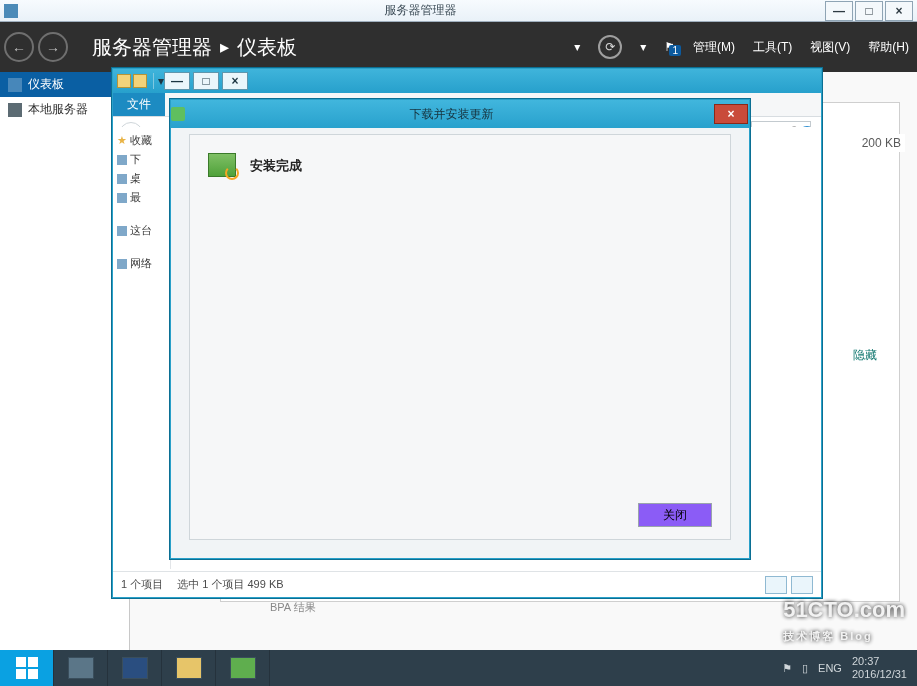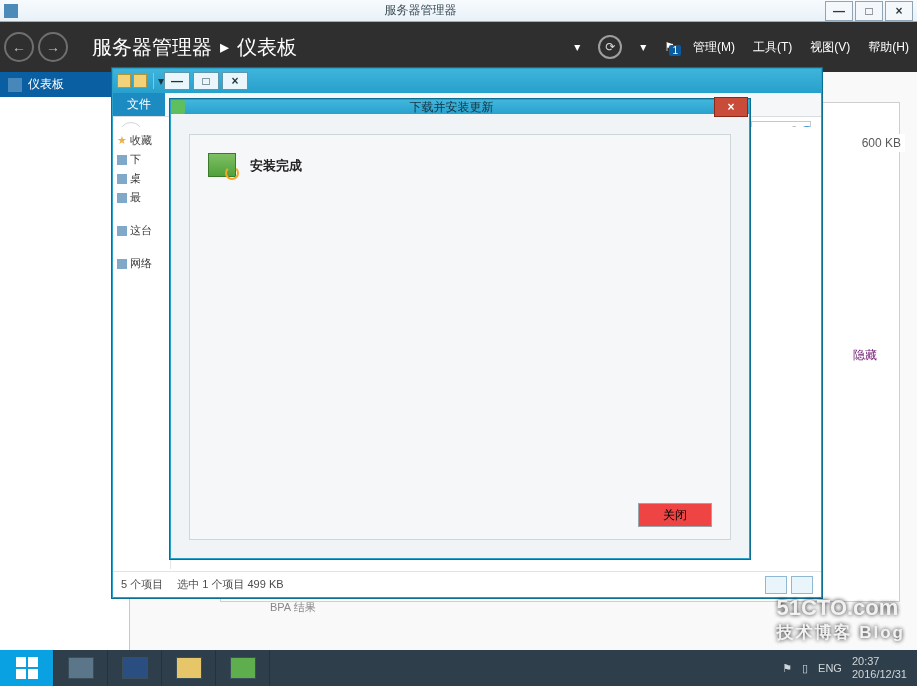--- a/index.html
+++ b/index.html
@@ -26,21 +26,21 @@
   
   .sm-body { position:absolute; top:72px; left:0; right:0; bottom:22px; display:flex; }
   .sm-sidebar { width:130px; background:#fff; border-right:1px solid #c8c8c8; }
   .sm-sidebar .item { display:flex; align-items:center; gap:6px; padding:4px 8px; color:#2b2b2b;}
   .sm-sidebar .item.active { background:#0a5fa3; color:#fff; }
   .sm-sidebar .item .ic { width:14px; height:14px; background:#5c6b73; display:inline-block; }
   .sm-sidebar .item.active .ic { background:#ffffff40; }
   .sm-content { flex:1; background:#f9f9f9; position:relative; }
   .sm-content .panel { position:absolute; left:90px; top:30px; width:680px; height:500px; background:#fff; border:1px solid #cfcfcf; }
   .sm-content .bpa { position:absolute; left:140px; top:528px; font-size:11px; color:#888;}
-  .hide-link { position:absolute; right:40px; top:275px; color:#701a75; font-size:12px; }
+  .hide-link { position:absolute; right:40px; top:275px; color:#0f766e; font-size:12px; }
 
   
   .explorer { position:absolute; left:112px; top:68px; width:710px; height:530px; background:#fff; border:1px solid #2aa1c9; box-shadow:0 0 0 1px #0b6f93; }
   .exp-titlebar { height:24px; background:linear-gradient(#3fb4db,#27a0cc); display:flex; align-items:center; padding:0 4px; color:#1b3542;}
   .exp-titlebar .ic { width:14px; height:14px; background:#f2d37a; border:1px solid #b59438; margin-right:2px;}
   .exp-titlebar .tb-sep { width:1px; height:16px; background:#7fc8e0; margin:0 4px; }
   .exp-titlebar .title { flex:1; text-align:center; color:#1a2a30; }
   .exp-titlebar .wc { display:flex; gap:3px; }
   .exp-titlebar .wc .b { width:26px; height:18px; background:#eaf6fb; border:1px solid #5e96ad; display:flex; align-items:center; justify-content:center; font-weight:bold;}
   .exp-menubar { height:24px; background:#f6f7f8; border-bottom:1px solid #d8dde1; display:flex; }
@@ -56,43 +56,43 @@
   .tree-item .star { color:#e9b447; }
   .tree-item .sq { width:10px; height:10px; background:#7fa8c9; display:inline-block;}
   .exp-main { flex:1; position:relative; background:#fff;}
   .size-hint { position:absolute; right:12px; top:62px; color:#5a5a5a; background:#fff; padding:2px 4px;}
   .exp-status { position:absolute; left:0; right:0; bottom:0; height:26px; border-top:1px solid #dfe3e6; display:flex; align-items:center; padding:0 8px; gap:14px; color:#4a4a4a; font-size:11px;}
   .exp-status .viewbtns { margin-left:auto; display:flex; gap:4px; }
   .exp-status .viewbtns .vb { width:22px; height:18px; border:1px solid #8fb9d2; background:#eaf5fb;}
 
   
   .dialog { position:absolute; left:170px; top:99px; width:580px; height:460px; background:#f1f4f6; border:1px solid #29a0c9; box-shadow:0 0 0 1px #0b6f93; }
-  .dlg-titlebar { height:14px; background:linear-gradient(#41b6dd,#28a1cd); display:flex; align-items:center; }
+  .dlg-titlebar { height:28px; background:linear-gradient(#41b6dd,#28a1cd); display:flex; align-items:center; }
   .dlg-titlebar .dic { width:14px; height:14px; background:#5fbf5f; border-radius:2px; margin-right:4px;}
   .dlg-titlebar .title { flex:1; text-align:center; color:#16323d; font-size:12px;}
   .dlg-titlebar .close { width:34px; height:20px; background:#c94b3a; color:#fff; display:flex; align-items:center; justify-content:center; font-weight:bold; border:1px solid #8a2819; margin-right:1px;}
   .dlg-frame { position:absolute; top:34px; left:18px; right:18px; bottom:18px; background:#f6f7f8; border:1px solid #cfd6da;text-align:right; }
   .dlg-content { padding:18px; display:flex; align-items:flex-start; gap:14px; }
   .dlg-content .bigicon { width:28px; height:24px; background:linear-gradient(#7fc065,#4fa13a); border:1px solid #3a7a2a; position:relative;}
   .dlg-content .bigicon:after { content:""; position:absolute; right:-4px; bottom:-4px; width:10px; height:10px; border:2px solid #f5a623; border-radius:50%; border-top-color:transparent;}
   .dlg-content .msg { font-weight:bold; color:#222; font-size:13px; margin-top:4px;}
   .dlg-btnrow { position:absolute; right:18px; bottom:12px; }
-  .dlg-btnrow .btn { width:74px; height:24px; background:#ef4444; border:1px solid #9aa4ab; display:flex; align-items:center; justify-content:center; font-size:12px;}
+  .dlg-btnrow .btn { width:74px; height:24px; background:#8b5cf6; border:1px solid #9aa4ab; display:flex; align-items:center; justify-content:center; font-size:12px;}
 
   
   .taskbar { position:absolute; left:0; right:0; bottom:0; height:36px; background:#2e3f4b; display:flex; align-items:stretch; }
   .task-item { width:54px; display:flex; align-items:center; justify-content:center; border-right:1px solid #25323c; color:#fff; }
   .task-item.start { background:#0aa1e2; }
   .task-item.start .winlogo { width:22px; height:22px; display:grid; grid-template-columns:1fr 1fr; grid-template-rows:1fr 1fr; gap:2px;}
   .task-item.start .winlogo span { background:#fff; }
   .task-item .ic { width:26px; height:22px; background:#5b7688; border:1px solid #3a4e5c;}
   .tray { margin-left:auto; display:flex; align-items:center; gap:10px; padding:0 10px; color:#d0d6da; font-size:11px;}
   .tray .clock { text-align:left; line-height:1.2; }
   .watermark { position:absolute; right:12px; bottom:42px; color:#f2f2f2; font-family:Arial; font-size:22px; font-weight:bold; text-shadow:0 0 4px #000; opacity:.9;}
-  .watermark small { display:block; font-size:17px; letter-spacing:2px; }
+  .watermark small { display:block; font-size:11px; letter-spacing:2px;margin-top:6px; }
 </style>
 </head>
 <body>
 
 <div class="outer-titlebar">
   <span class="app-icon"></span>
   <span class="title-center">服务器管理器</span>
   <div class="outer-wc">
     <div class="wc-btn">—</div>
     <div class="wc-btn">□</div>
@@ -121,26 +121,30 @@
     <span>帮助(H)</span>
   </div>
 </div>
 
 <div class="sm-body">
   <div class="sm-sidebar">
     <div class="item active">
       <span class="ic"></span>
       <span>仪表板</span>
     </div>
+    <div class="item">
+      <span class="ic"></span>
+      <span>本地服务器</span>
+    </div>
   </div>
   <div class="sm-content">
     <div class="panel"></div>
     <div class="bpa">BPA 结果</div>
     <div class="hide-link">隐藏</div>
-    <div class="size-hint">600 KB</div>
+    <div class="size-hint">200 KB</div>
   </div>
 </div>
 
 <div class="explorer">
   <div class="exp-titlebar">
     <span class="ic"></span>
     <span class="ic"></span>
     <span class="tb-sep"></span>
     <span>▾</span>
     <div class="wc">
@@ -187,21 +191,21 @@
         </div>
       <div style="height:14px"></div>
       <div class="tree-item">
           <span class="sq"></span>
           <span>网络</span>
         </div>
     </div>
     <div class="exp-main"></div>
   </div>
   <div class="exp-status">
-    <span>5 个项目</span>
+    <span>1 个项目</span>
     <span>选中 1 个项目  499 KB</span>
     <div class="viewbtns">
       <div class="vb"></div>
       <div class="vb"></div>
     </div>
   </div>
 </div>
 
 <div class="dialog">
   <div class="dlg-titlebar">

